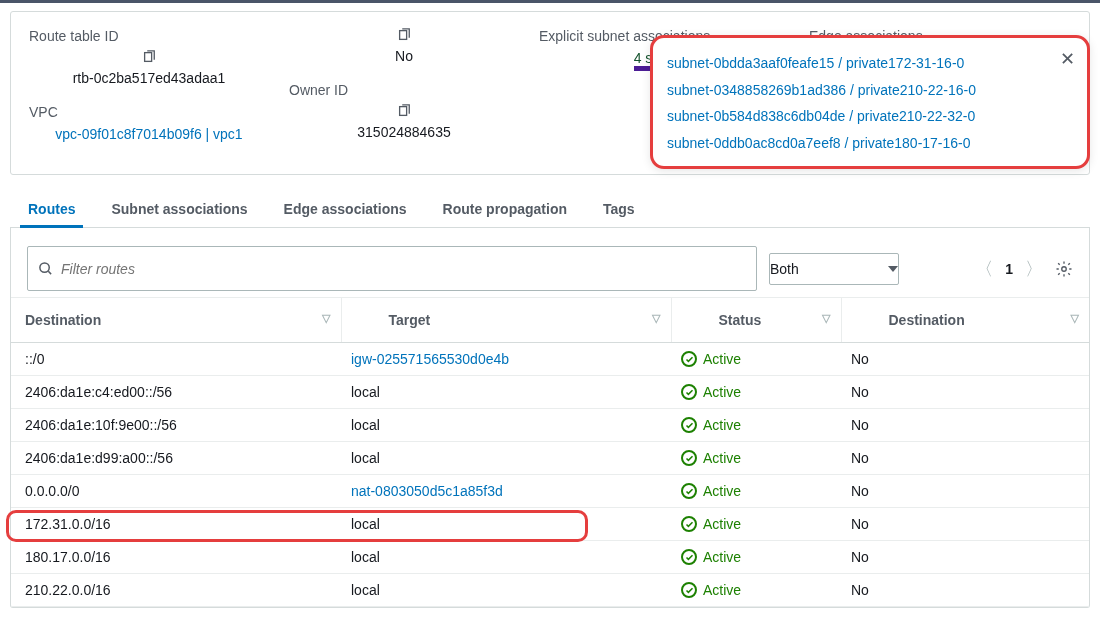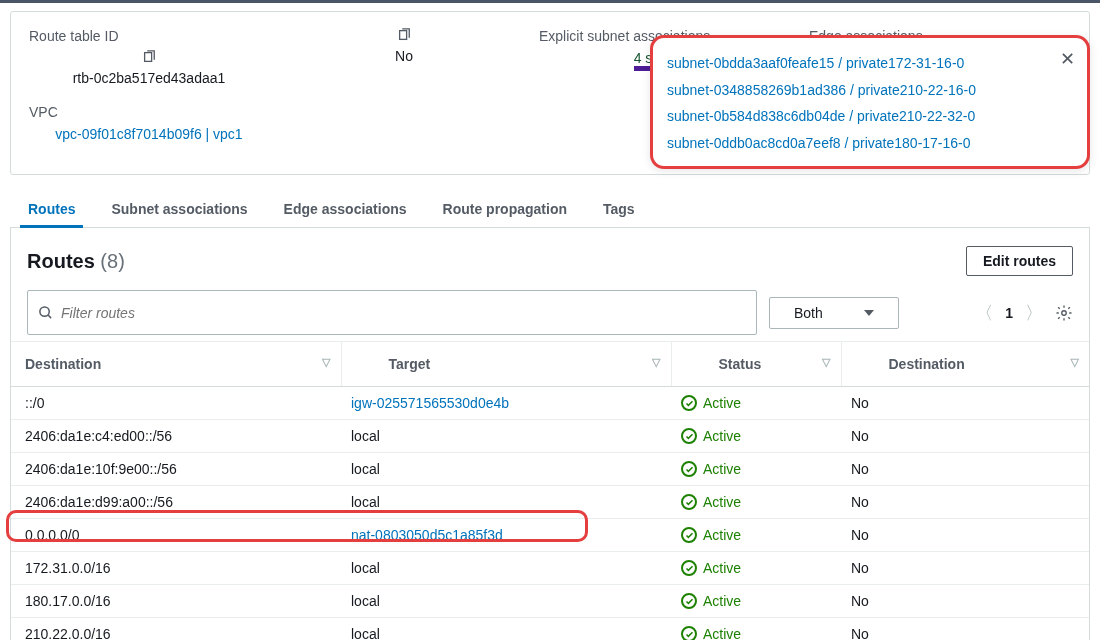--- a/index.html
+++ b/index.html
@@ -174,21 +174,21 @@
   }
   .search-icon { width: 15px; height: 15px; }
   .select-both {
     flex: 0 0 130px;
     border: 1px solid #aab7b8;
     border-radius: 2px;
     height: 32px;
     display: flex;
     align-items: center;
     justify-content: space-between;
-    padding: 0 24px;
+    padding: 0 0;
     cursor: pointer;
   }
   .caret-down {
     width: 0; height: 0;
     border-left: 5px solid transparent;
     border-right: 5px solid transparent;
     border-top: 6px solid #545b64;
   }
   .paginator {
     display: flex;
@@ -297,20 +297,32 @@
         <div class="field-value">
           <span class="copy-icon">
             <svg viewBox="0 0 16 16" width="14" height="14" fill="none" stroke="#545b64" stroke-width="1.5">
                 <rect x="3" y="3" width="8" height="10"></rect>
                 <path d="M6 1h8v10"></path>
               </svg>
           </span>
           <span>No</span>
         </div>
       </div>
+      <div class="field">
+        <div class="field-label">Owner ID</div>
+        <div class="field-value">
+          <span class="copy-icon">
+            <svg viewBox="0 0 16 16" width="14" height="14" fill="none" stroke="#545b64" stroke-width="1.5">
+                <rect x="3" y="3" width="8" height="10"></rect>
+                <path d="M6 1h8v10"></path>
+              </svg>
+          </span>
+          <span>315024884635</span>
+        </div>
+      </div>
     </div>
 
     <div class="col c3">
       <div class="field">
         <div class="field-label">Explicit subnet associations</div>
         <div class="field-value">
           <a class="subnets-link">4 subnets</a>
         </div>
       </div>
     </div>
@@ -332,27 +344,20 @@
 
   <div class="tabs">
     <div class="tab active">Routes</div>
     <div class="tab">Subnet associations</div>
     <div class="tab">Edge associations</div>
     <div class="tab">Route propagation</div>
     <div class="tab">Tags</div>
   </div>
 
   <div class="section">
-    <div class="section-head">
-      <div class="section-title">
-        <span>Routes</span>
-        <span class="count">(8)</span>
-      </div>
-      <button class="edit-btn">Edit routes</button>
-    </div>
 
     <div class="toolbar">
       <div class="filter">
         <span class="search-icon">
           <svg viewBox="0 0 16 16" width="15" height="15" fill="none" stroke="#545b64" stroke-width="1.6">
               <circle cx="7" cy="7" r="5"></circle>
               <path d="M11 11l3 3"></path>
             </svg>
         </span>
         <input type="text" placeholder="Filter routes" style="">

